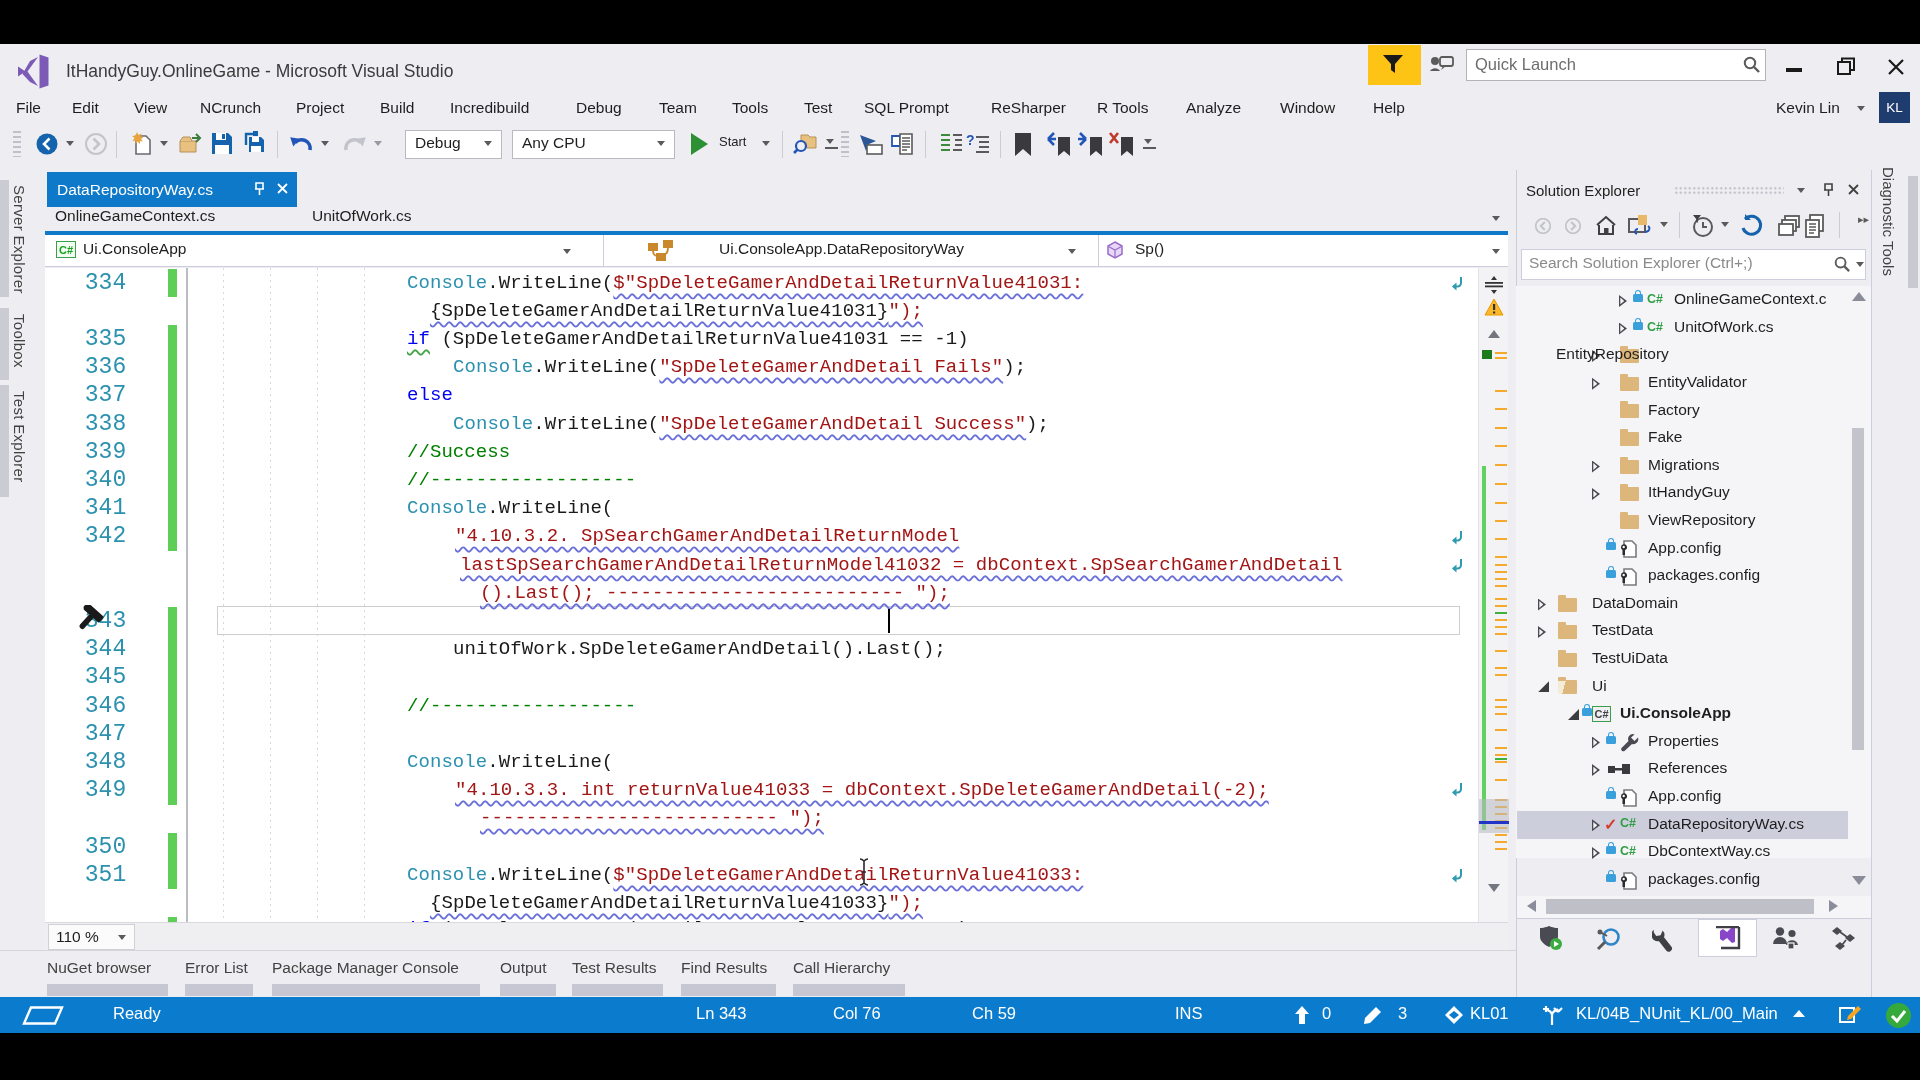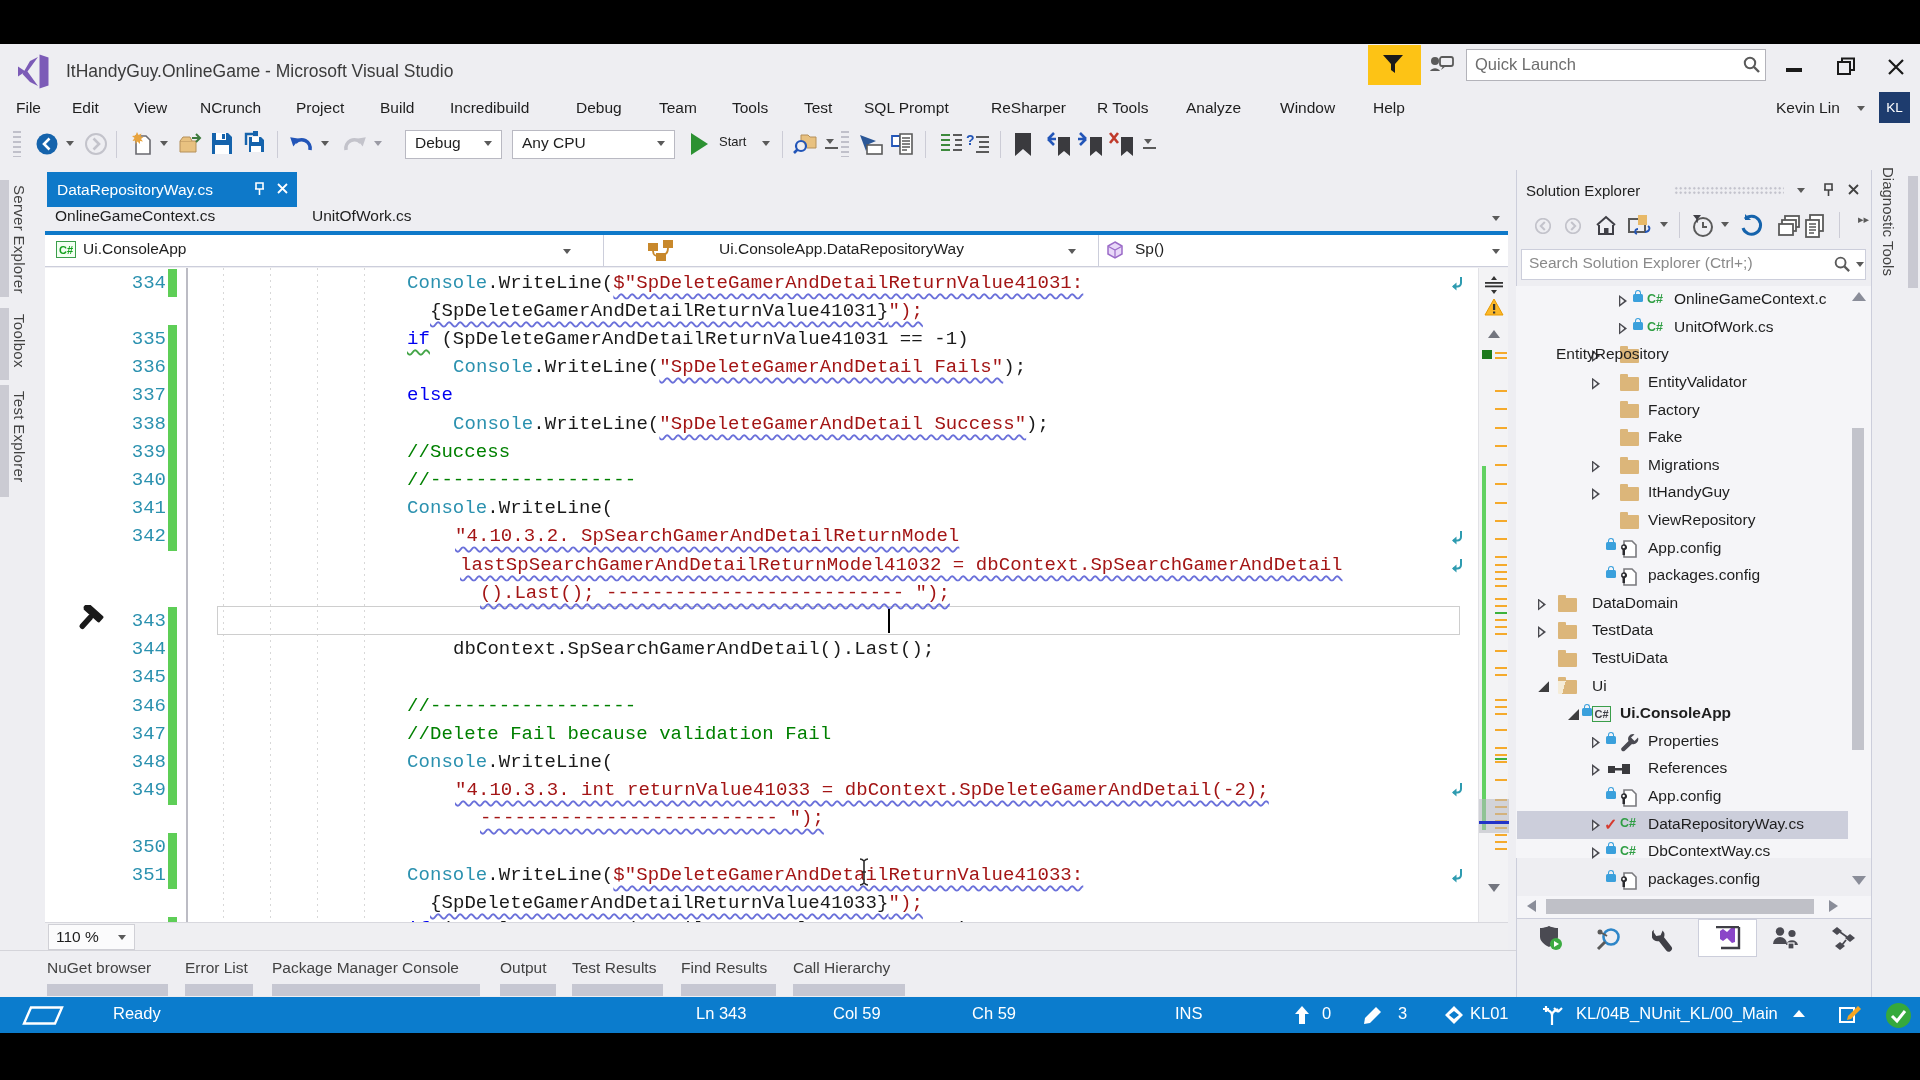--- a/index.html
+++ b/index.html
@@ -6,21 +6,21 @@
 #w{position:absolute;inset:0;width:1920px;height:1080px}
 .abs{position:absolute}
 #chrome{position:absolute;left:0;top:44px;width:1920px;height:989px;background:#eeeef2}
 
 #title{position:absolute;left:66px;top:61px;font-size:17.5px;color:#3b3b3b}
 
 .mi{position:absolute;top:99px;font-size:15.5px;color:#1e1e1e}
 
 #ed{position:absolute;left:45px;top:268px;width:1433px;height:654px;background:#fff;overflow:hidden}
 .cr{position:absolute;height:28.2px;line-height:28.2px;font-family:"Liberation Mono",monospace;font-size:19px;letter-spacing:.06px;white-space:pre}
-.ln{position:absolute;left:45px;width:121px;height:28.2px;line-height:28.2px;text-align:right;font-family:"Liberation Mono",monospace;font-size:19px;color:#2b91af}
+.ln{position:absolute;left:45px;width:121px;height:28.2px;line-height:28.2px;text-align:center;font-family:"Liberation Mono",monospace;font-size:23px;color:#2b91af}
 .gb{position:absolute;left:168px;width:9px;background:#5ece57}
 .t{color:#2b91af}.k{color:#0000f0}.r{color:#a31515}.c{color:#008000}.b{color:#1a1a1a}
 .w{text-decoration:underline;text-decoration-style:wavy;text-decoration-color:#6a70da;text-decoration-thickness:1.5px;text-underline-offset:4.5px}
 .g{text-decoration:underline;text-decoration-style:wavy;text-decoration-color:#44a548;text-decoration-thickness:1.5px;text-underline-offset:4.5px}
 .d{text-decoration:underline;text-decoration-style:dotted;text-decoration-color:#2f9e44;text-decoration-thickness:1.6px;text-underline-offset:4px}
 .hl{background:#e0e0ce;box-shadow:0 0 0 1px #cdcdb6}
 .ig{position:absolute;top:268px;width:1px;height:654px;background:repeating-linear-gradient(to bottom,#d8d8d8 0 2px,transparent 2px 6px)}
 #curline{position:absolute;left:217px;top:605.8px;width:1243px;height:29px;border:1px solid #cecece}
 #caret{position:absolute;left:888px;top:609px;width:1.6px;height:24px;background:#000}
 .wm{position:absolute;left:1449px}
@@ -279,23 +279,22 @@
 <div class="cr" style="top:324.9px;left:407px"><span class="k g">if</span><span class="b">&nbsp;(SpDeleteGamerAndDetailReturnValue41031&nbsp;==&nbsp;-1)</span></div>
 <div class="cr" style="top:353.1px;left:453px"><span class="t">Console</span><span class="b">.WriteLine(</span><span class="r w">"SpDeleteGamerAndDetail&nbsp;Fails"</span><span class="b">);</span></div>
 <div class="cr" style="top:381.3px;left:407px"><span class="k">else</span></div>
 <div class="cr" style="top:409.5px;left:453px"><span class="t">Console</span><span class="b">.WriteLine(</span><span class="r w">"SpDeleteGamerAndDetail&nbsp;Success"</span><span class="b">);</span></div>
 <div class="cr" style="top:437.7px;left:407px"><span class="c">//Success</span></div>
 <div class="cr" style="top:465.9px;left:407px"><span class="c">//------------------</span></div>
 <div class="cr" style="top:494.1px;left:407px"><span class="t">Console</span><span class="b">.WriteLine(</span></div>
 <div class="cr" style="top:522.3px;left:455px"><span class="r w">"4.10.3.2.&nbsp;SpSearchGamerAndDetailReturnModel</span></div>
 <div class="cr" style="top:550.5px;left:460px"><span class="r w">lastSpSearchGamerAndDetailReturnModel41032&nbsp;=&nbsp;dbContext.SpSearchGamerAndDetail</span></div>
 <div class="cr" style="top:578.7px;left:480px"><span class="r w">().Last();&nbsp;--------------------------&nbsp;");</span></div>
-<div class="cr" style="top:635.1px;left:453px"><span class="b">dbContext.SpSearchGamerAndDetail().Last();</span></div>
+<div class="cr" style="top:635.1px;left:453px"><span class="b">unitOfWork.SpDeleteGamerAndDetail().Last();</span></div>
 <div class="cr" style="top:691.5px;left:407px"><span class="c">//------------------</span></div>
-<div class="cr" style="top:719.7px;left:407px"><span class="c">//Delete&nbsp;Fail&nbsp;because&nbsp;validation&nbsp;Fail</span></div>
 <div class="cr" style="top:747.9px;left:407px"><span class="t">Console</span><span class="b">.WriteLine(</span></div>
 <div class="cr" style="top:776.1px;left:455px"><span class="r w">"4.10.3.3.&nbsp;int&nbsp;returnValue41033&nbsp;=&nbsp;dbContext.SpDeleteGamerAndDetail(-2);</span></div>
 <div class="cr" style="top:804.3px;left:480px"><span class="r w">--------------------------&nbsp;");</span></div>
 <div class="cr" style="top:860.7px;left:407px"><span class="t">Console</span><span class="b">.WriteLine(</span><span class="r w">$"SpDeleteGamerAndDetailReturnValue41033:</span></div>
 <div class="cr" style="top:888.9px;left:430px"><span class="b w">{SpDeleteGamerAndDetailReturnValue41033}</span><span class="r w">");</span></div>
 <div class="cr" style="top:914.5px;left:407px"><span class="k g">if</span><span class="b">&nbsp;(SpDeleteGamerAndDetailReturnValue41033&nbsp;==&nbsp;-2)</span></div>
 <div class="ln" style="top:268.5px">334</div>
 <div class="ln" style="top:324.9px">335</div>
 <div class="ln" style="top:353.1px">336</div>
 <div class="ln" style="top:381.3px">337</div>
@@ -664,21 +663,21 @@
     <div class="btb" style="left:572px;width:91px"></div>
     <div class="btb" style="left:681px;width:95px"></div>
     <div class="btb" style="left:793px;width:112px"></div>
 
 <div id="status">
  <svg class="abs" style="left:22px;top:9px" width="42" height="19" viewBox="0 0 42 19">
         <path d="M9 1.5 H40 L33 17.5 H2 Z" fill="none" stroke="#fff" stroke-width="2.4"></path>
       </svg>
  <span class="st" style="left:113px">Ready</span>
  <span class="st" style="left:696px">Ln 343</span>
- <span class="st" style="left:833px">Col 59</span>
+ <span class="st" style="left:833px">Col 76</span>
  <span class="st" style="left:972px">Ch 59</span>
  <span class="st" style="left:1175px">INS</span>
  <svg class="abs" style="left:1294px;top:8px" width="16" height="20" viewBox="0 0 16 20">
         <path d="M8 1 L15 9 H11 V19 H5 V9 H1 Z" fill="#fff"></path>
       </svg>
  <span class="st" style="left:1322px">0</span>
  <svg class="abs" style="left:1363px;top:9px" width="20" height="19" viewBox="0 0 20 19">
         <path d="M13 1 L18 6 L7 17 L1 18 L2 12 Z" fill="#fff"></path>
       </svg>
  <span class="st" style="left:1398px">3</span>

